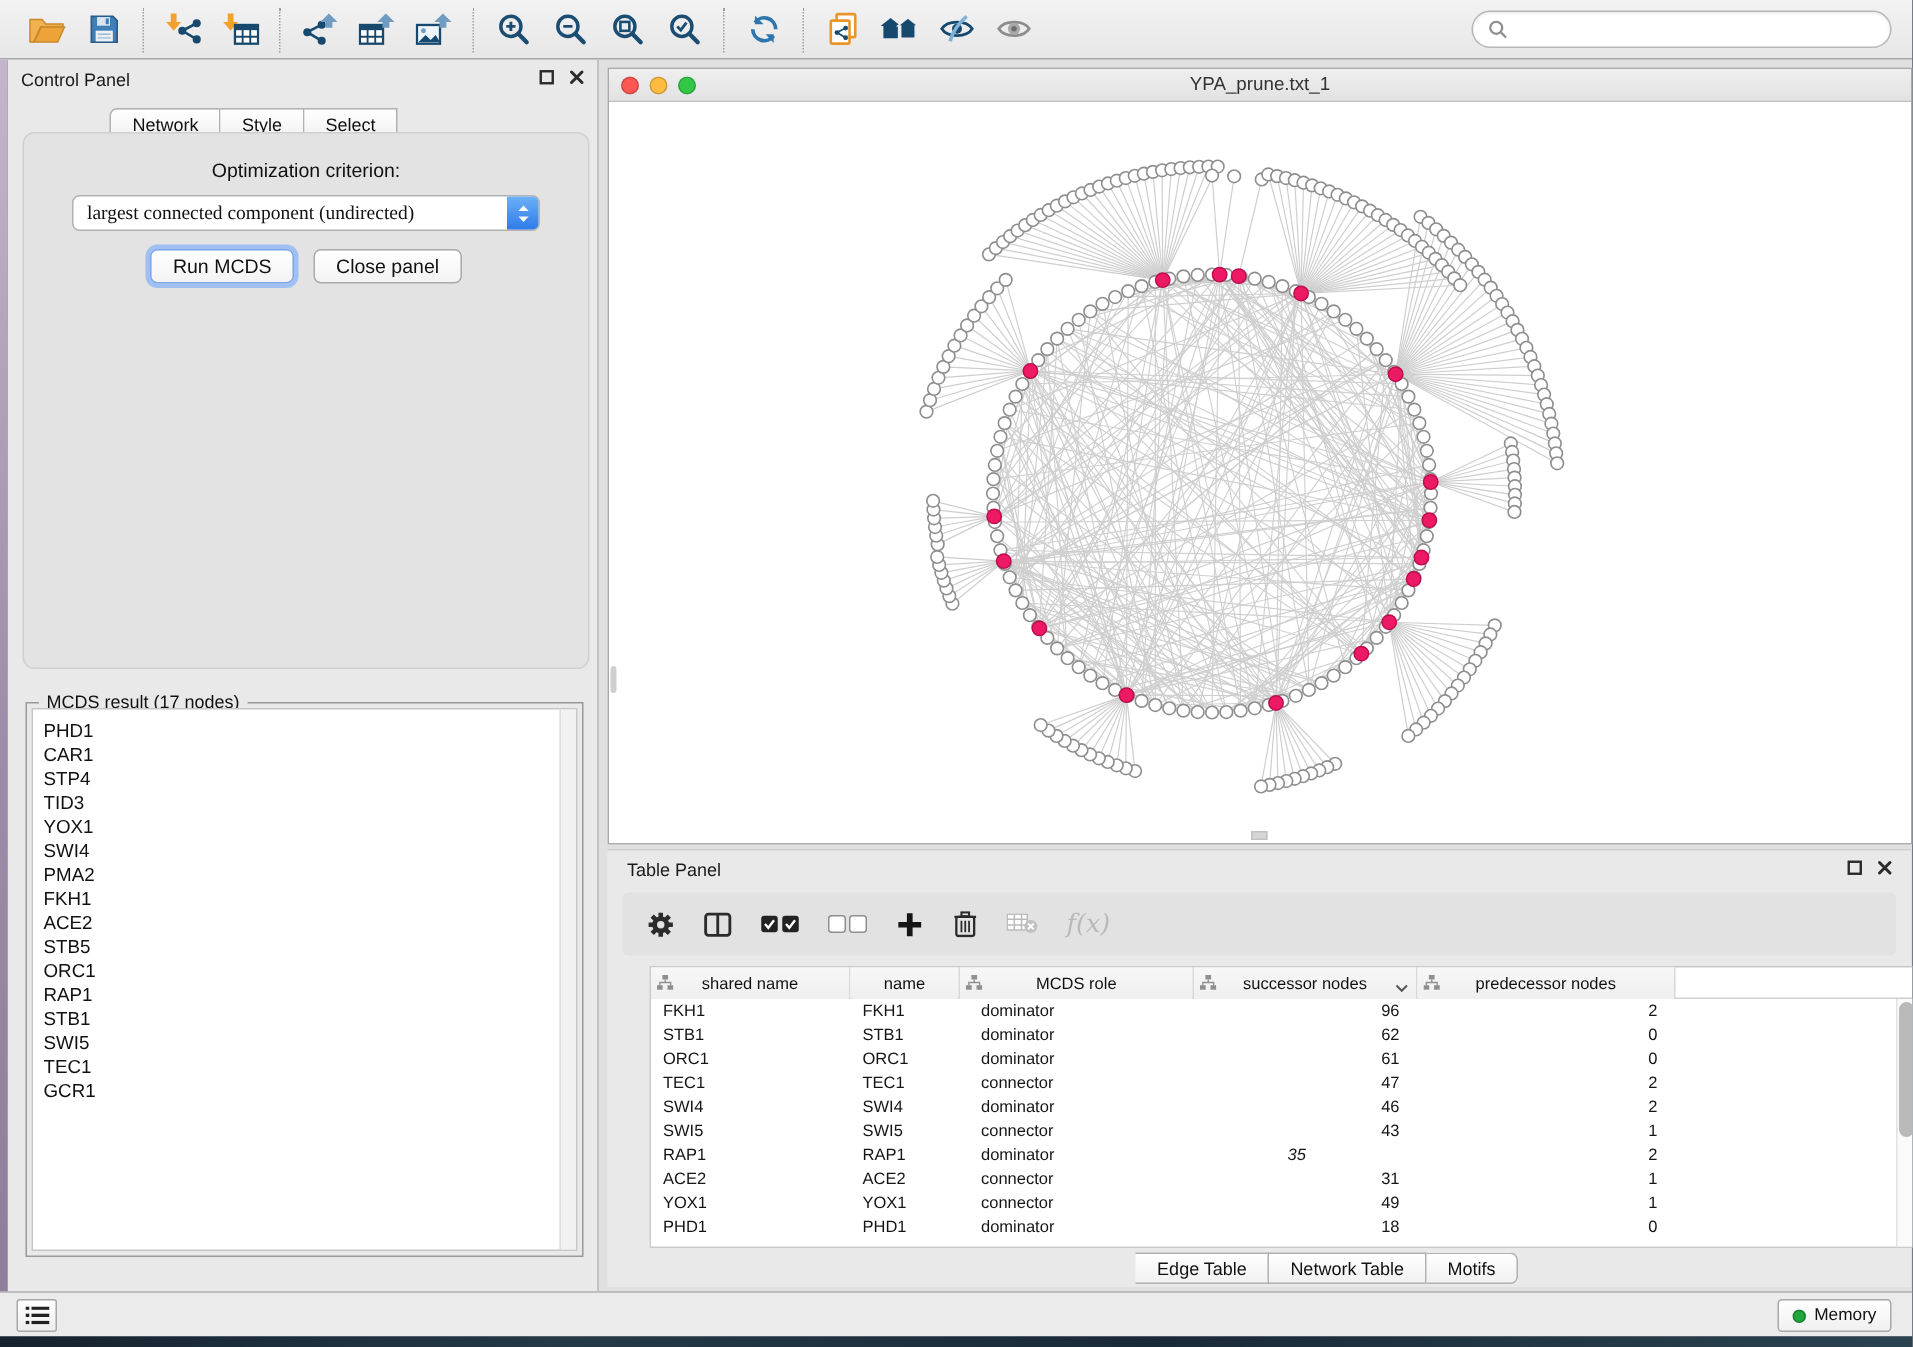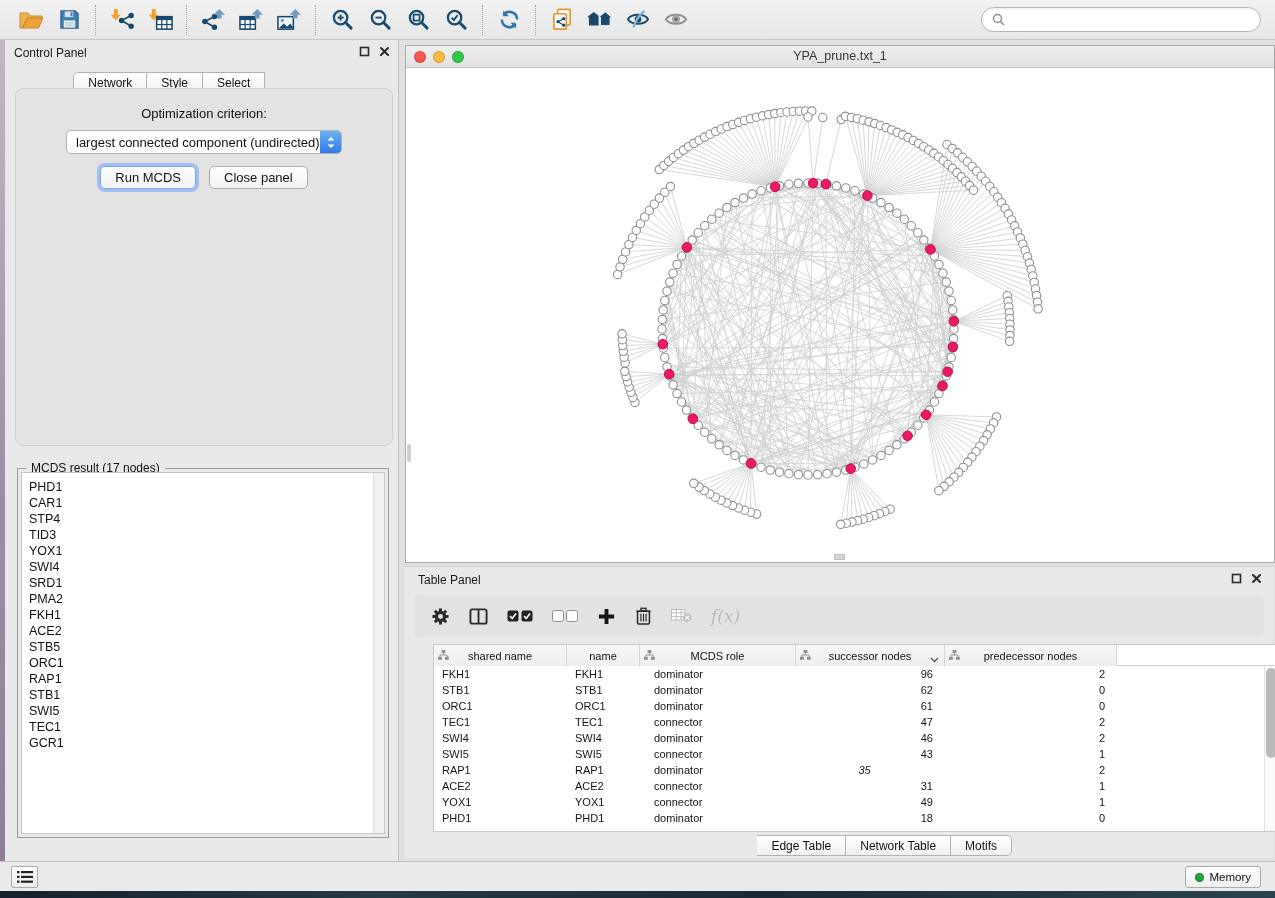--- a/index.html
+++ b/index.html
@@ -31,22 +31,22 @@
   .cp-tabs { position:absolute; top:32px; left:0; width:100%; display:flex; justify-content:center; }
   .seg { height:21px; padding:0 14px; display:flex; align-items:center; font-size:12px; color:#111;
     background:linear-gradient(#ffffff,#f1f1f1); border:1px solid #b2b2b2; border-left-width:0; cursor:default; }
   .seg:first-child { border-left-width:1px; border-radius:5px 0 0 5px; }
   .seg:last-child { border-radius:0 5px 5px 0; }
   .seg.active { background:linear-gradient(#5ba5f5,#2c7ce9); border-color:#2f6fd0; color:#fff;margin-top:32px; }
 
   .mcds-pane { position:absolute; left:10px; top:48px; width:378px; height:358px;
     background:#e3e3e3; border:1px solid #d0d0d0; border-radius:8px; text-align:center; }
   .opt-label { margin-top:17px; font-size:13px; color:#111; }
-  .dropdown { position:relative; margin:9px auto 0; width:276px; height:24px; background:#fff;
-    border:1px solid #b2b2b2; border-radius:5px; display:flex; align-items:center; }
+  .dropdown { position:relative; margin:9px auto 0; width:312px; height:24px; background:#fff;
+    border:1px solid #b2b2b2; border-radius:5px; display:flex; align-items:center;font-family:Liberation Serif, serif; }
   .dropdown .val { font-size:13px; color:#111; padding-left:9px; white-space:nowrap; }
   .stepper { position:absolute; right:0; top:0; width:21px; height:22px; border-radius:0 4px 4px 0;
     background:linear-gradient(#6cb0f7,#2d7ce9); display:flex; align-items:center; justify-content:center; }
   .btnrow { margin-top:12px; display:flex; justify-content:center; gap:13px; }
   .mac-btn { height:23px; padding:0 14px; font-size:13px; color:#111; background:linear-gradient(#ffffff,#f3f3f3);
     border:1px solid #ababab; border-radius:5px; font-family:"Liberation Sans",sans-serif; }
   .mac-btn.focused { border-color:#7ca7e8; box-shadow:0 0 0 3px rgba(106,162,255,.55); }
 
   .result-box { position:absolute; left:12px; top:428px; width:372px; height:370px; border:1px solid #9a9a9a; }
   .result-legend { position:absolute; top:-8px; left:8px; background:#e9e9e9; padding:0 5px; font-size:12px; color:#111; }
@@ -323,21 +323,20 @@
     <div class="result-box">
       <span class="result-legend">MCDS result (17 nodes)</span>
       <div class="result-list" id="mcds-list">
         <div class="result-track"></div>
       <div>PHD1</div>
           <div>CAR1</div>
           <div>STP4</div>
           <div>TID3</div>
           <div>YOX1</div>
           <div>SWI4</div>
-          <div>SRD1</div>
           <div>PMA2</div>
           <div>FKH1</div>
           <div>ACE2</div>
           <div>STB5</div>
           <div>ORC1</div>
           <div>RAP1</div>
           <div>STB1</div>
           <div>SWI5</div>
           <div>TEC1</div>
           <div>GCR1</div>

